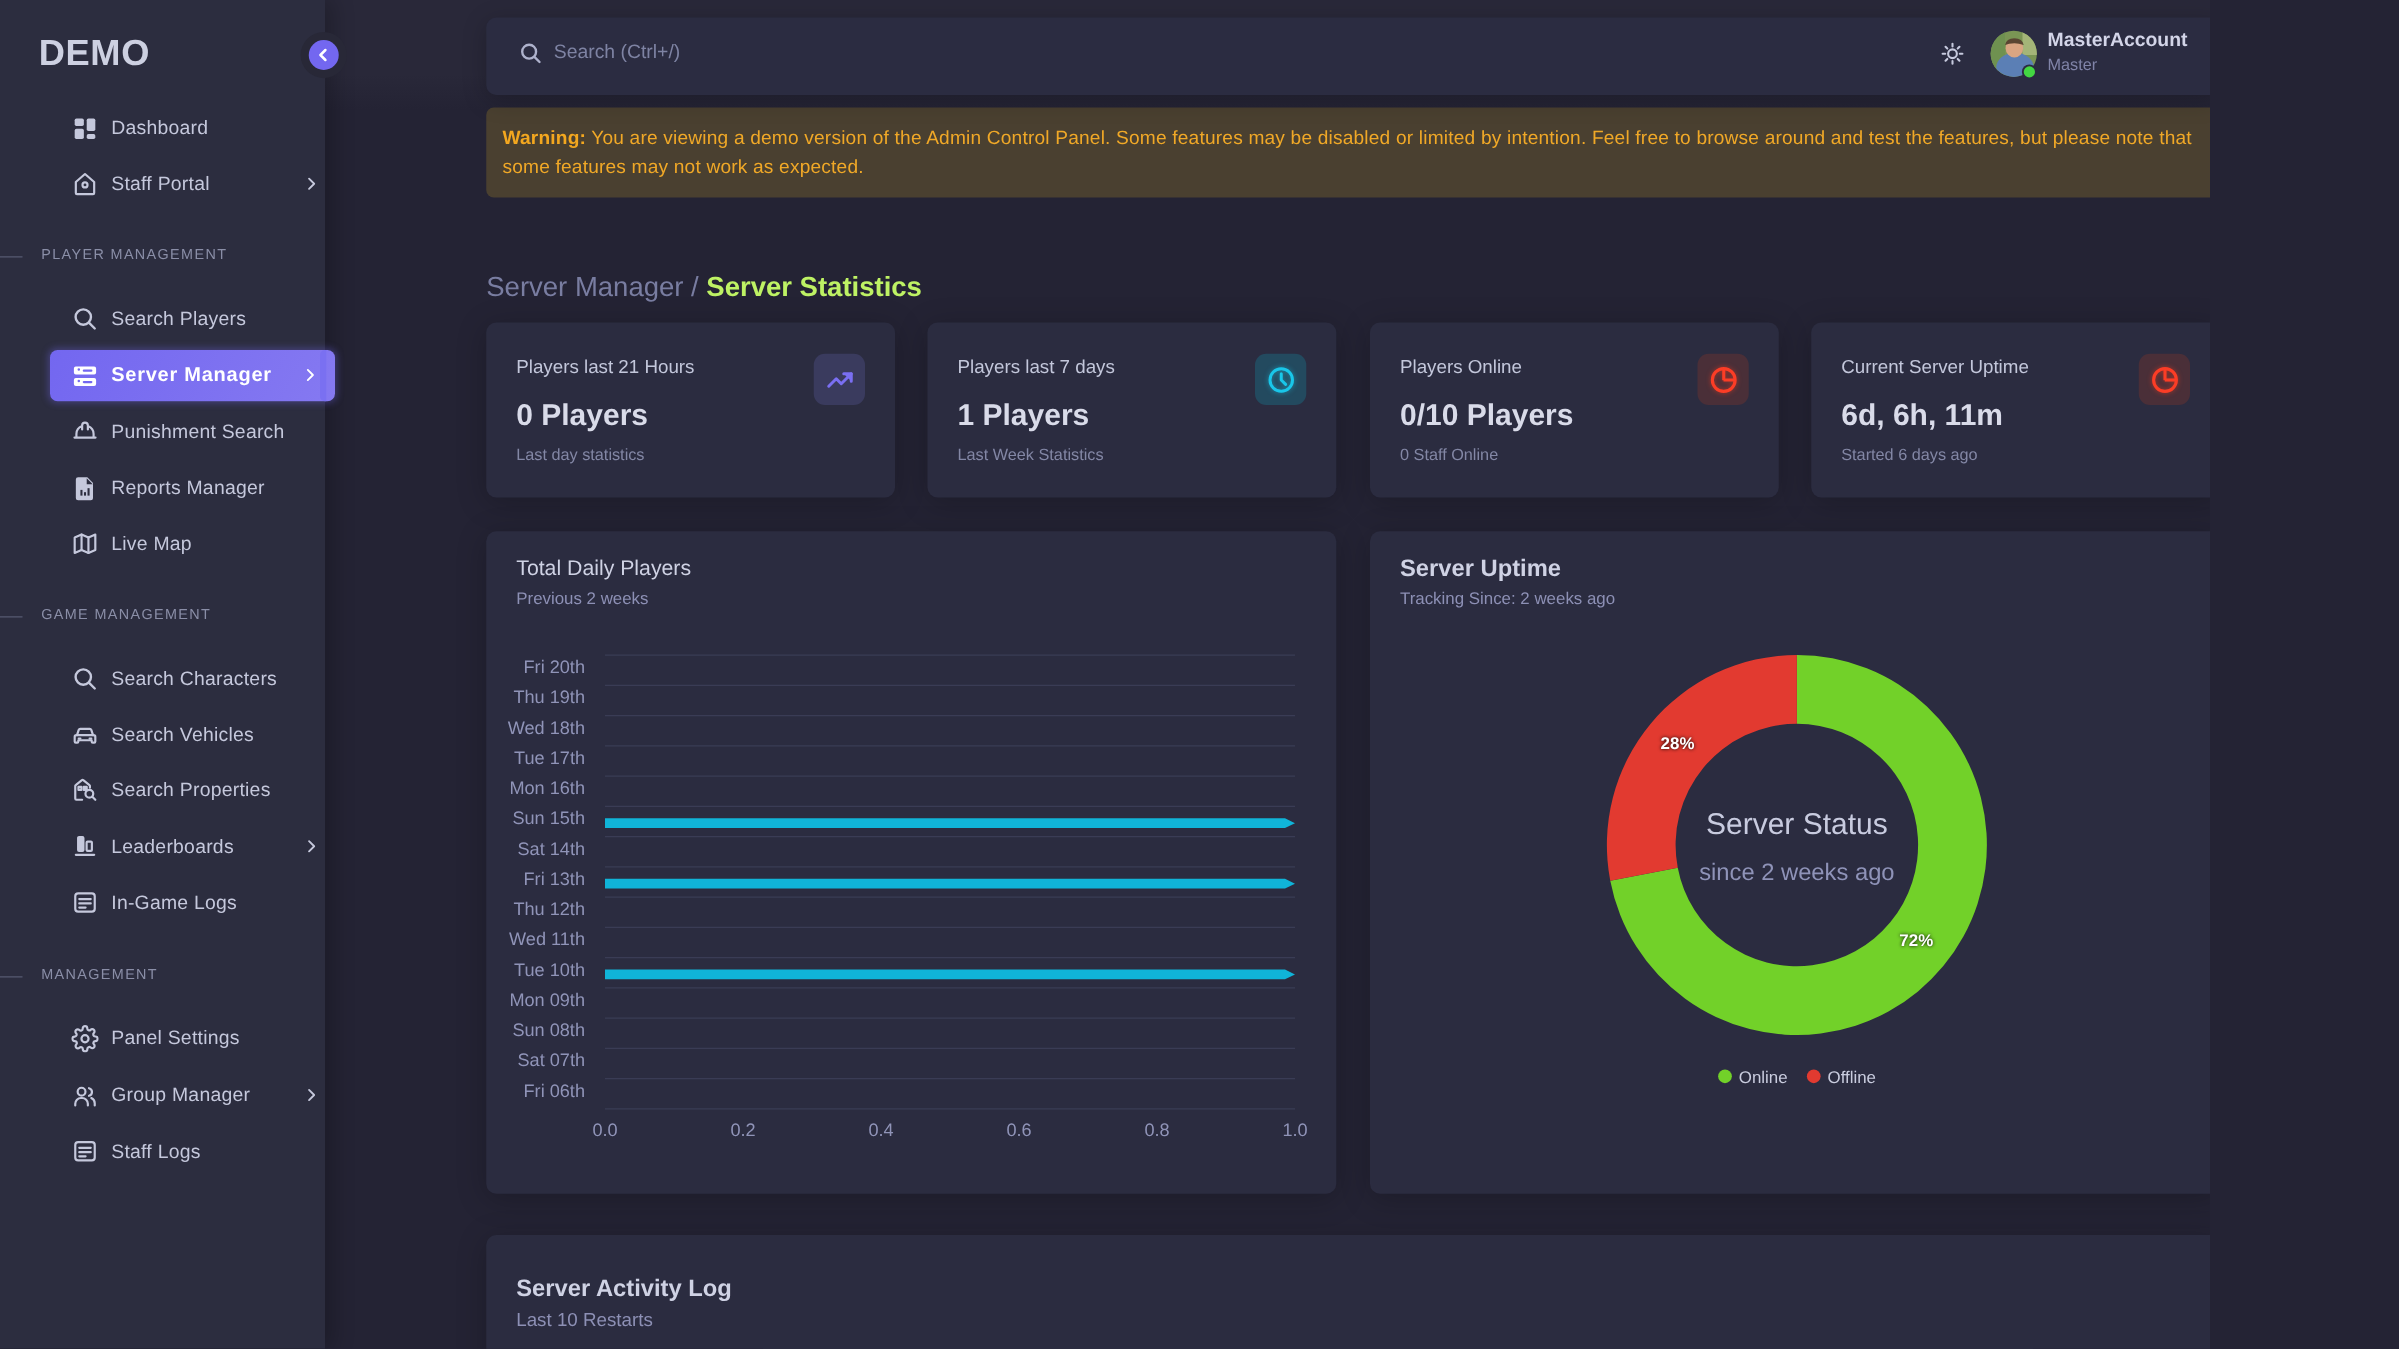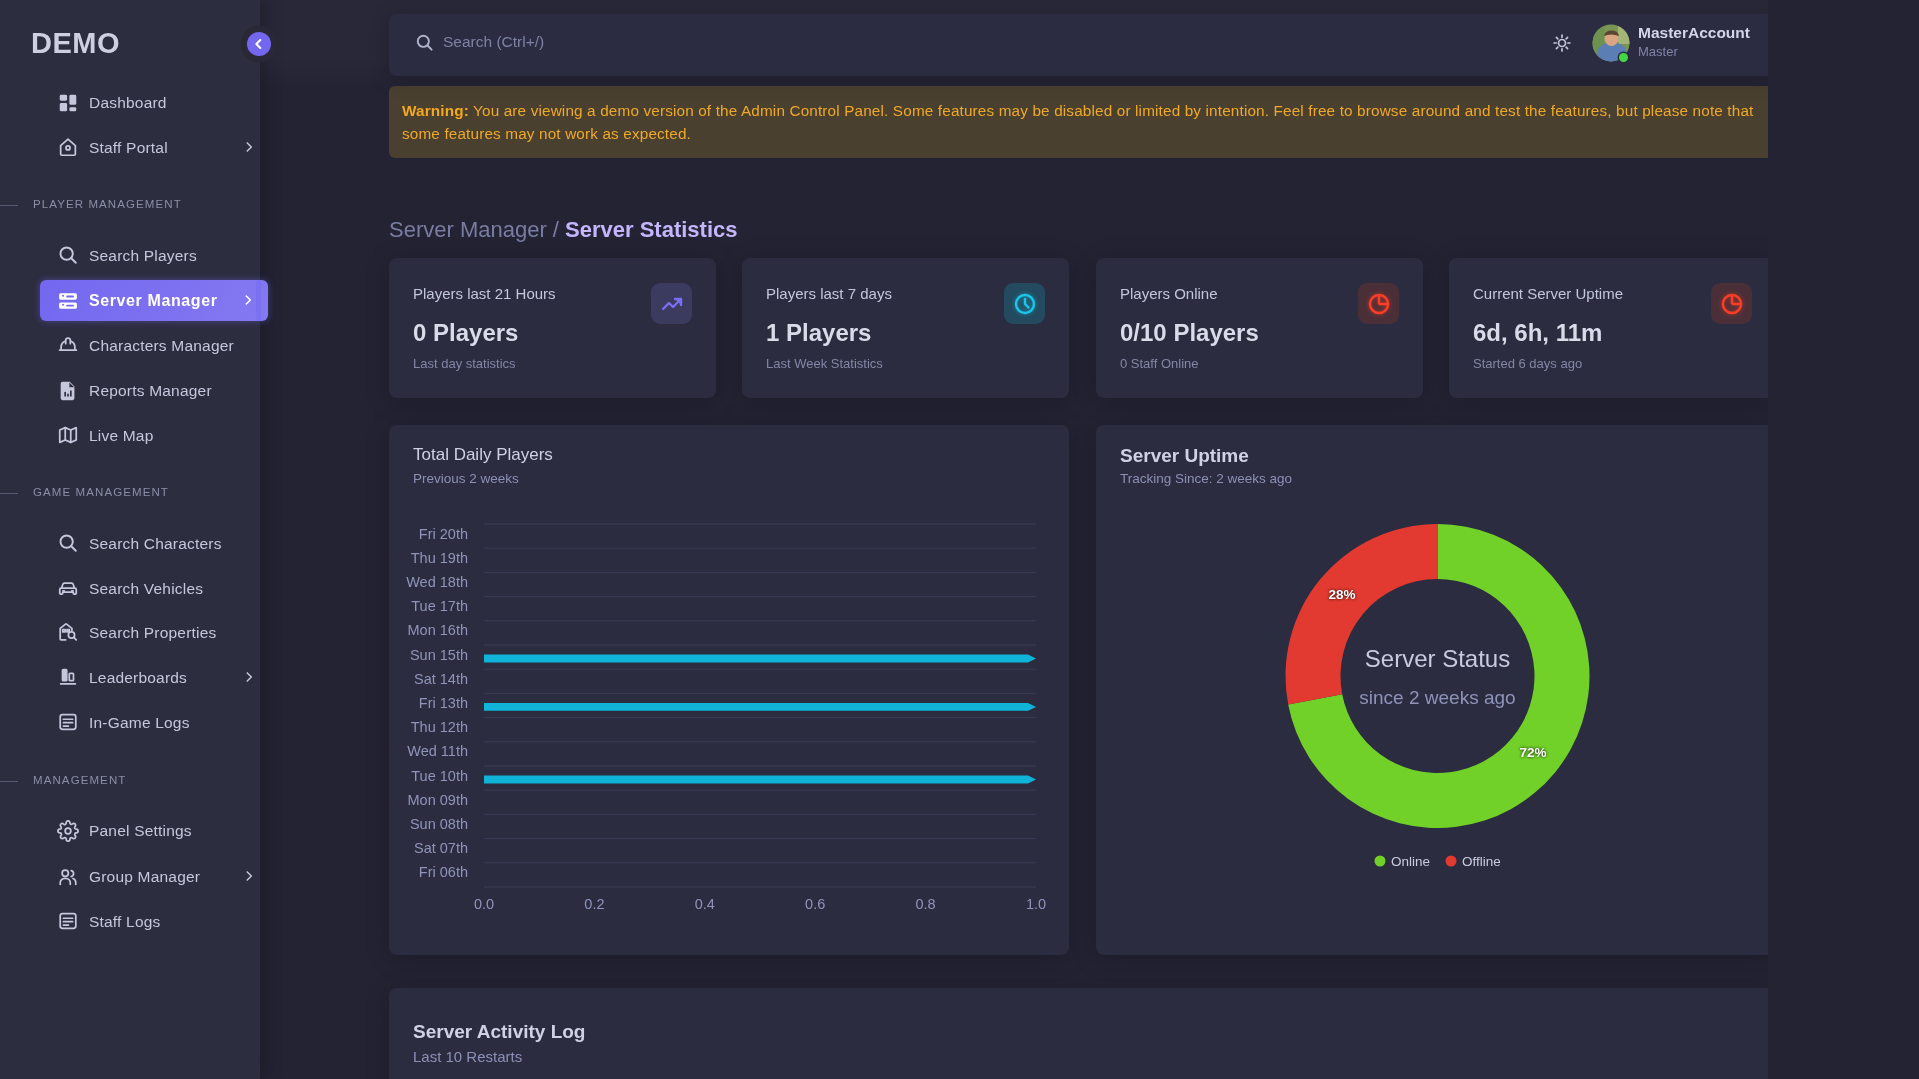--- a/index.html
+++ b/index.html
@@ -31,21 +31,21 @@
   
   #topbar { left:389px; top:14px; width:1387px; height:62px; background:#2b2c41; border-radius:8px; box-shadow:0 4px 20px rgba(0,0,0,0.22); }
   #searchtxt { position:absolute; left:54px; top:0; height:55px; line-height:55px; font-size:15.5px; color:#7e83a3; }
 
   
   #warn { left:389px; top:86px; width:1387px; height:72px; background:#4a4030; border-radius:6px; padding:14px 13px; font-size:15.3px; letter-spacing:0.15px; line-height:22.5px; color:#f0a827; }
   #warn b { color:#f3a71f; }
 
   
   #crumb { left:389px; top:216.5px; font-size:22px; color:#797da1; }
-  #crumb b { color:#c4b5fd; }
+  #crumb b { color:#bef264; }
 
   
   .card { position:absolute; background:#2b2c40; border-radius:8px; box-shadow:0 4px 24px rgba(0,0,0,0.22); }
   .statcard { top:258px; width:327px; height:140px; }
   .statcard .t { position:absolute; left:24px; top:27px; font-size:15px; color:#c3c7db; }
   .statcard .v { position:absolute; left:24px; top:61px; font-size:24px; font-weight:bold; color:#d9dbe9; }
   .statcard .s { position:absolute; left:24px; top:98px; font-size:13px; color:#8387a5; }
   .statcard .ibox { position:absolute; right:24px; top:25px; width:41px; height:41px; border-radius:9px; }
   .statcard .ibox svg { position:absolute; left:8.5px; top:8.5px; }
 
@@ -113,21 +113,21 @@
         <span class="mchev"><svg width="14" height="14" viewBox="0 0 24 24" fill="none" stroke="#fff" stroke-width="2.6" stroke-linecap="round" stroke-linejoin="round">
             <polyline points="9,5 16,12 9,19"></polyline>
           </svg></span>
       </div>
       <div class="mtab" style="top:280.0px"></div>
     <div class="mitem" style="top:324.5px">
         <span class="mico"><svg width="22" height="22" viewBox="0 0 24 24" fill="none" stroke="#c5c8dc" stroke-width="1.9" stroke-linecap="round" stroke-linejoin="round">
             <path d="M4.5 17 v-2.5 a7.5 7.5 0 0 1 5 -7 v3 m0 -3.6 a2.5 2.5 0 0 1 5 0 v3.6 m0 -3 a7.5 7.5 0 0 1 5 7 V17"></path>
             <path d="M2.8 17.5 h18.4"></path>
           </svg></span>
-        <span class="mtxt">Characters Manager</span>
+        <span class="mtxt">Punishment Search</span>
       </div>
     <div class="mitem" style="top:370.0px">
         <span class="mico"><svg width="22" height="22" viewBox="0 0 24 24" fill="#c5c8dc">
             <path d="M6 2 h8 l5 5 v13 a2 2 0 0 1 -2 2 H6 a2 2 0 0 1 -2 -2 V4 a2 2 0 0 1 2 -2 z M13.5 2.8 V8 h5.2 z" fill-rule="evenodd"></path>
             <rect x="8" y="13" width="1.8" height="5" fill="#2c2d3f"></rect>
             <rect x="11.1" y="15" width="1.8" height="3" fill="#2c2d3f"></rect>
             <rect x="14.2" y="11.5" width="1.8" height="6.5" fill="#2c2d3f"></rect>
           </svg></span>
         <span class="mtxt">Reports Manager</span>
       </div>

